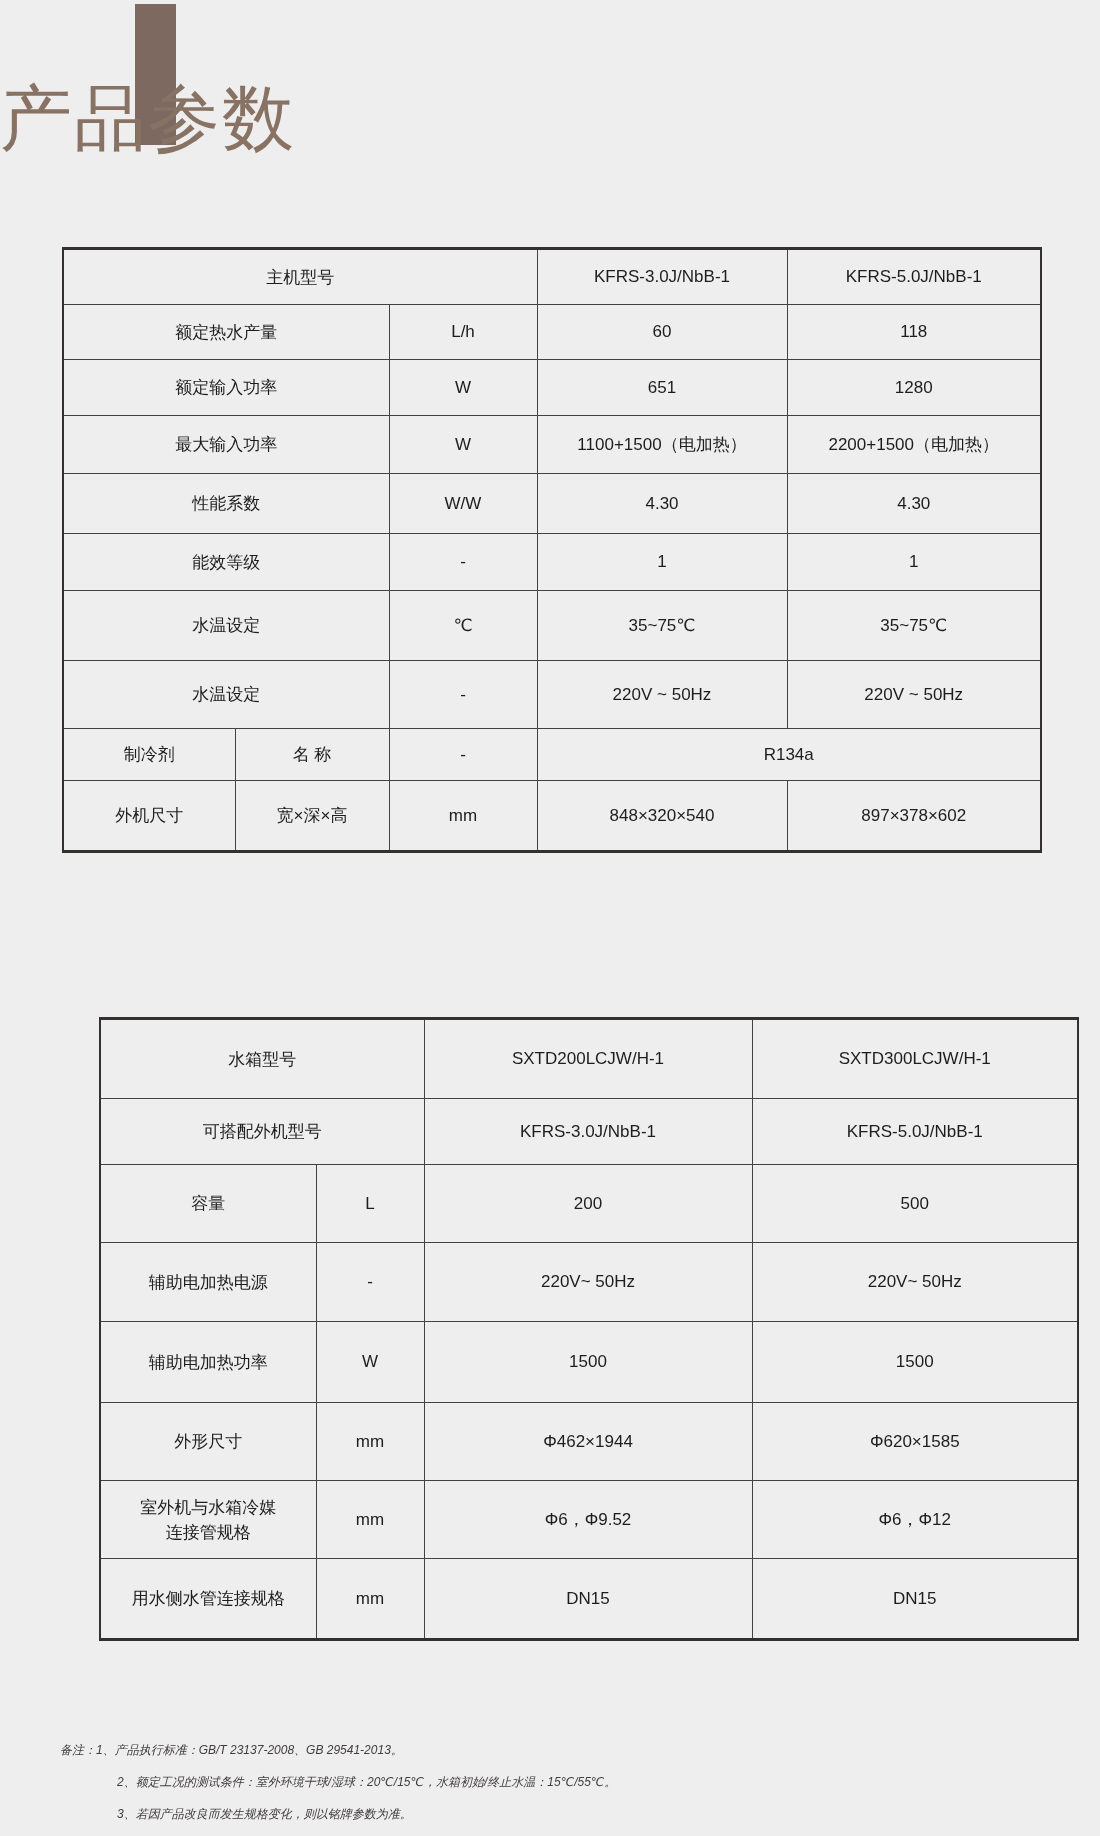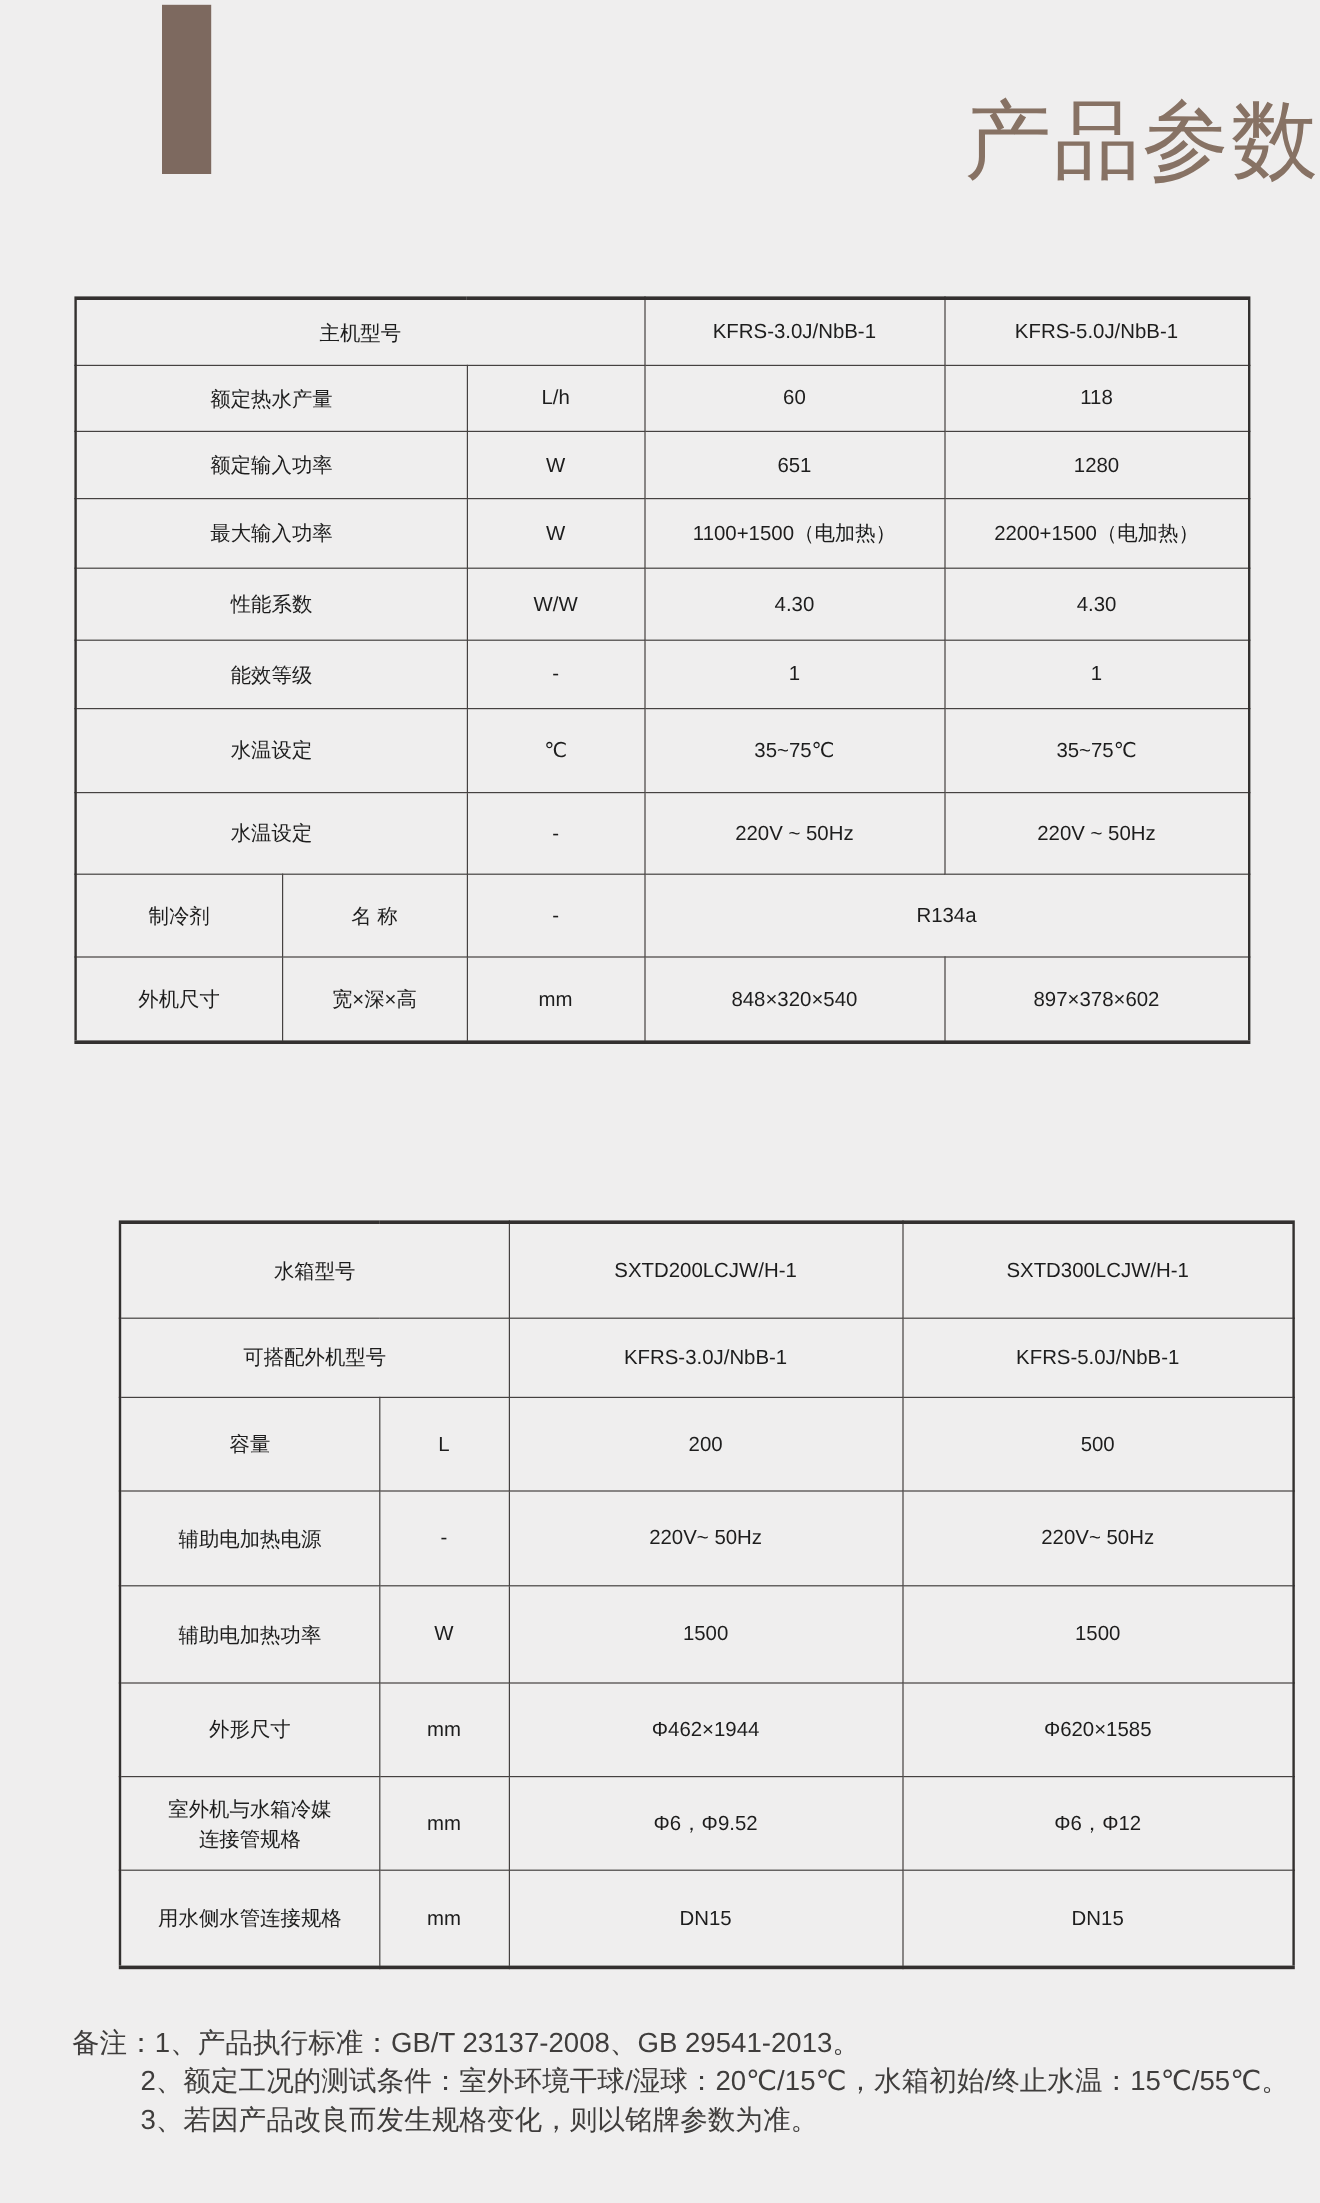--- a/index.html
+++ b/index.html
@@ -8,39 +8,39 @@
     background:var(--bg,#efeeee);
     font-family:"Liberation Sans","DejaVu Sans",sans-serif;
     color:var(--text,#1d1d1d);
   }
   .accent-bar{
     position:absolute;left:135px;top:4px;width:41px;height:141px;
     background:var(--accent,#7d695f);
   }
   .page-title{
     position:absolute;left:0;top:78px;width:1100px;
-    text-align:right;font-size:72px;line-height:80px;font-weight:300;
+    text-align:left;font-size:72px;line-height:80px;font-weight:300;
     color:var(--title,#877264);letter-spacing:2px;
   }
   table.spec{
     position:absolute;left:62px;border-collapse:collapse;table-layout:fixed;
     background:transparent;
   }
   #table1{top:247px;}
   #table2{top:1017px;margin-left:37px;}
   table.spec{border:2px solid var(--border,#33302f);border-top-width:3px;border-bottom-width:3px;}
   table.spec td{
     border:1px solid var(--grid,#454140);
     text-align:center;vertical-align:middle;
     font-size:17px;padding:0;
   }
   .t2-label{white-space:pre-line;line-height:25px;}
   .notes{
-    position:absolute;left:60px;top:1686px;width:990px;
-    font-size:23px;line-height:32px;color:var(--notes,#3f3d3c);
+    position:absolute;left:60px;top:1734px;width:990px;
+    font-size:12px;line-height:32px;color:var(--notes,#3f3d3c);font-style:italic;
   }
   .note-line{white-space:nowrap;}
   .note-indent{padding-left:57px;}
 </style>
 </head>
 <body>
 
 <div class="accent-bar"></div>
 <div class="page-title">产品参数</div>
 
@@ -93,21 +93,21 @@
     <td>℃</td>
     <td>35~75℃</td>
     <td>35~75℃</td>
   </tr>
   <tr style="height:68px">
     <td colspan="2">水温设定</td>
     <td>-</td>
     <td>220V ~ 50Hz</td>
     <td>220V ~ 50Hz</td>
   </tr>
-  <tr style="height:69px">
+  <tr style="height:52px">
     <td>制冷剂</td>
     <td>名 称</td>
     <td>-</td>
     <td colspan="2">R134a</td>
   </tr>
   <tr style="height:71px">
     <td>外机尺寸</td>
     <td>宽×深×高</td>
     <td>mm</td>
     <td>848×320×540</td>

